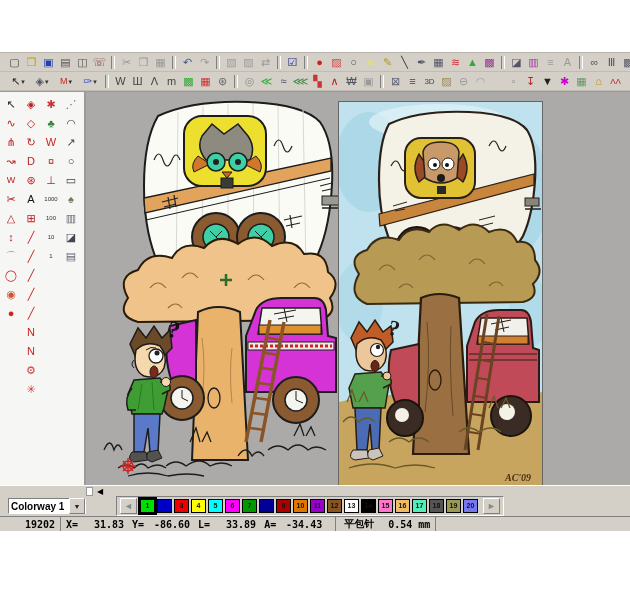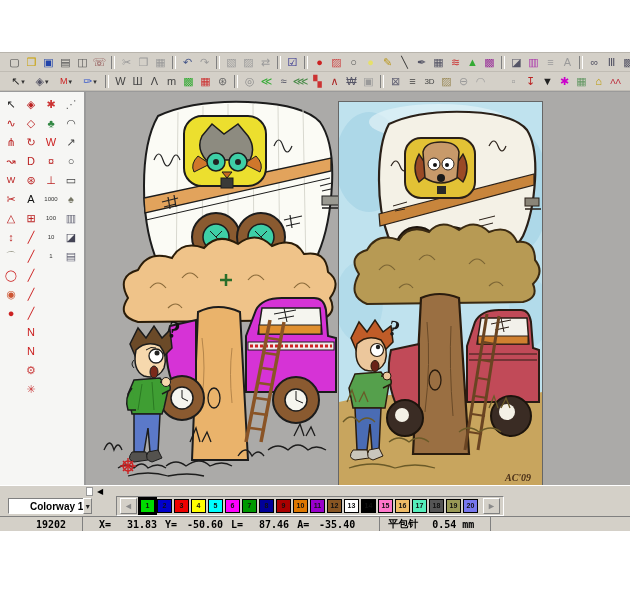--- a/index.html
+++ b/index.html
@@ -30,38 +30,38 @@
   .art-svg{position:absolute;left:252px;top:9px;border:1px solid #666;background:#bfe2ee;}
   
   .scrollstrip{height:10px;background:#d4d0c8;display:flex;align-items:center;flex:0 0 auto;
     border-top:1px solid #fff;}
   .corner-box{width:7px;height:9px;background:#fff;border:1px solid #999;margin-left:86px;box-sizing:border-box;}
   .scroll-left{font-size:8px;color:#000;line-height:9px;margin-left:4px;cursor:default;}
   
   .palettebar{height:20px;display:flex;align-items:center;flex:0 0 auto;background:#d4d0c8;padding-left:8px;}
   .combo{width:78px;height:16px;background:#fff;border:1px solid;border-color:#808080 #fff #fff #808080;
     display:flex;align-items:center;box-sizing:border-box;}
-  .combo .ctext{flex:1;font-size:10px;font-weight:bold;color:#000;padding-left:21px;white-space:nowrap;}
+  .combo .ctext{flex:1;font-size:10px;font-weight:bold;color:#000;padding-left:2px;white-space:nowrap;}
   .combo .cbtn{width:14px;height:14px;background:#d4d0c8;border:1px solid;border-color:#fff #808080 #808080 #fff;
     font-size:7px;display:flex;align-items:center;justify-content:center;color:#222;}
   .pal-panel{margin-left:30px;height:18px;display:flex;align-items:center;background:#d4d0c8;
     border:1px solid;border-color:#808080 #fff #fff #808080;padding:0 3px;}
   .pbtn{width:15px;height:14px;display:flex;align-items:center;justify-content:center;
     font-size:9px;color:#8a8a8a;background:#d4d0c8;border:1px solid;border-color:#fff #808080 #808080 #fff;
     margin-right:3px;cursor:default;}
   .pbtn.right{margin:0 0 0 3px;}
   .swatches{display:flex;align-items:center;}
   .sw{width:13px;height:12px;border:1px solid #000;margin-right:2px;font-size:7px;line-height:12px;
     text-align:center;color:#111;font-weight:bold;cursor:default;flex:0 0 auto;}
   .sw.sel{outline:2px solid #000;outline-offset:0;}
   
   .statusbar{height:14px;flex:0 0 auto;background:#d4d0c8;border-top:1px solid #808080;
     display:flex;align-items:stretch;font-family:"DejaVu Sans Mono",monospace;font-size:10px;
     font-weight:bold;color:#000;}
-  .stcell{border-right:1px solid #808080;display:flex;align-items:center;padding:0 16px;white-space:nowrap;}
+  .stcell{border-right:1px solid #808080;display:flex;align-items:center;padding:0 5px;white-space:nowrap;}
   .stcell.count{width:50px;justify-content:flex-end;}
   .sfield{display:inline-flex;align-items:center;}
   .flab{margin-right:2px;}
   .fval{min-width:44px;text-align:right;margin-right:8px;}
   .sttype{padding-left:8px;}
   .stlen{margin-left:14px;}
 </style>
 </head>
 <body>
 
@@ -640,29 +640,29 @@
 
   <div class="statusbar">
     <span class="stcell count">19202</span>
     <span class="stcell">
         <span class="sfield">
           <span class="flab">X=</span>
           <span class="fval">31.83</span>
         </span>
         <span class="sfield">
           <span class="flab">Y=</span>
-          <span class="fval">-50.60</span>
+          <span class="fval">-86.60</span>
         </span>
         <span class="sfield">
           <span class="flab">L=</span>
-          <span class="fval">87.46</span>
+          <span class="fval">33.89</span>
         </span>
         <span class="sfield">
           <span class="flab">A=</span>
-          <span class="fval">-35.40</span>
+          <span class="fval">-34.43</span>
         </span>
       </span>
     <span class="stcell sttype">
       <span>平包针</span>
       <span class="stlen">0.54 mm</span>
     </span>
   </div>
 
 </div>
 

